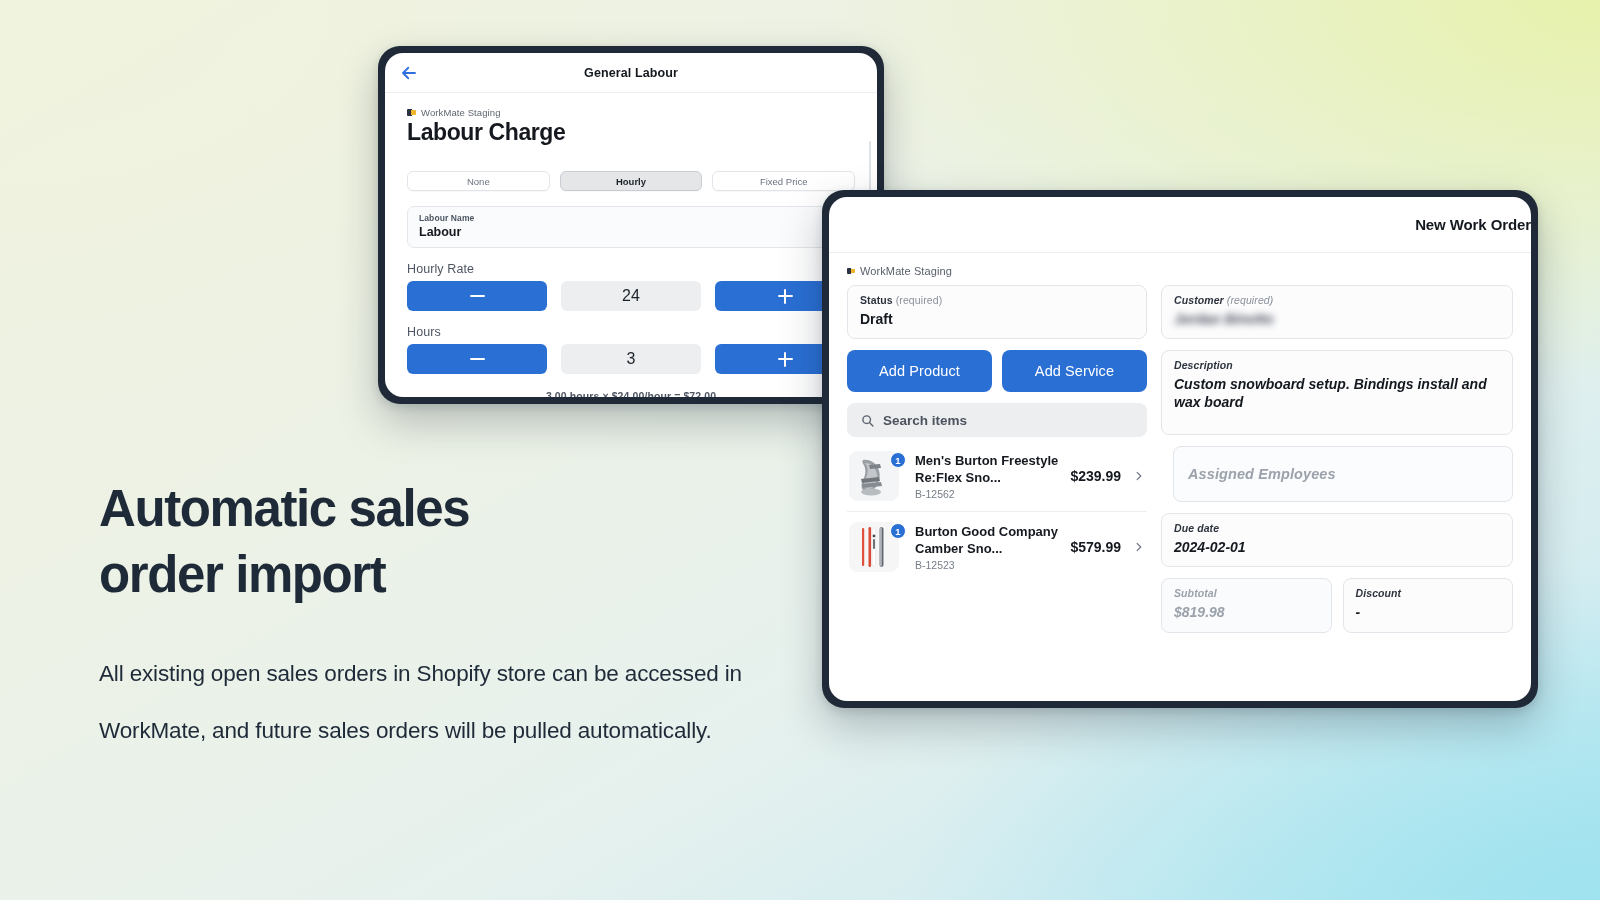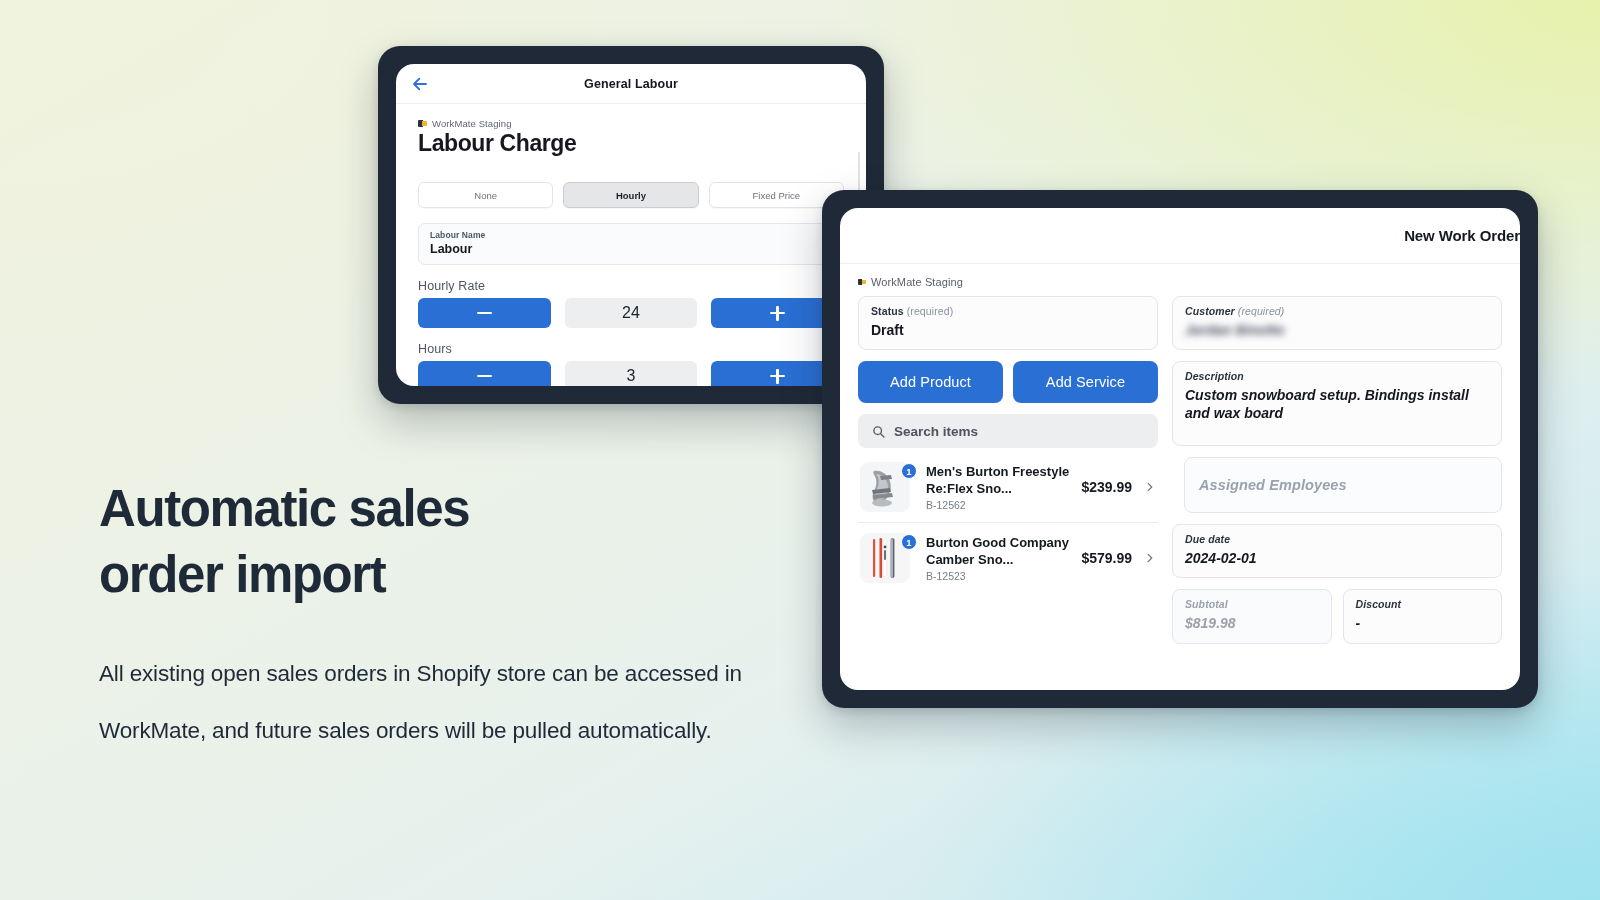--- a/index.html
+++ b/index.html
@@ -21,21 +21,21 @@
       radial-gradient(ellipse 85% 75% at 100% 0%, #e7f2ac 0%, rgba(231,242,172,0) 58%),
       radial-gradient(ellipse 80% 80% at 0% 0%, #f0f3dd 0%, rgba(240,243,221,0) 60%),
       linear-gradient(150deg, #eff2e0 0%, #edf2e6 35%, #e7f1ed 62%, #d2ecf1 85%, #b4e6f0 100%);
   }
 
   
   .device {
     position: absolute;
     background: #1f2937;
     border-radius: 22px;
-    padding: 18px;
+    padding: 7px;
     box-shadow: 0 18px 42px rgba(18,32,48,.26), 0 3px 10px rgba(18,32,48,.14);
   }
   .device-screen {
     width: 100%;
     height: 100%;
     background: #ffffff;
     border-radius: 18px;
     overflow: hidden;
     position: relative;
   }
@@ -80,21 +80,21 @@
     font-size: 23px;
     font-weight: 700;
     color: #15191f;
     letter-spacing: -.4px;
     margin-top: 1px;
   }
 
   .segmented { display: flex; gap: 10px; margin-top: 25px; }
   .seg {
     flex: 1;
-    height: 26px;
+    height: 20px;
     border: 1px solid #e1e4e8;
     border-radius: 6px;
     background: #ffffff;
     display: flex; align-items: center; justify-content: center;
     font-size: 9.5px;
     color: #6b7280;
     box-shadow: 0 1px 1px rgba(16,24,40,.03);
   }
   .seg.selected {
     background: #e4e6e8;

